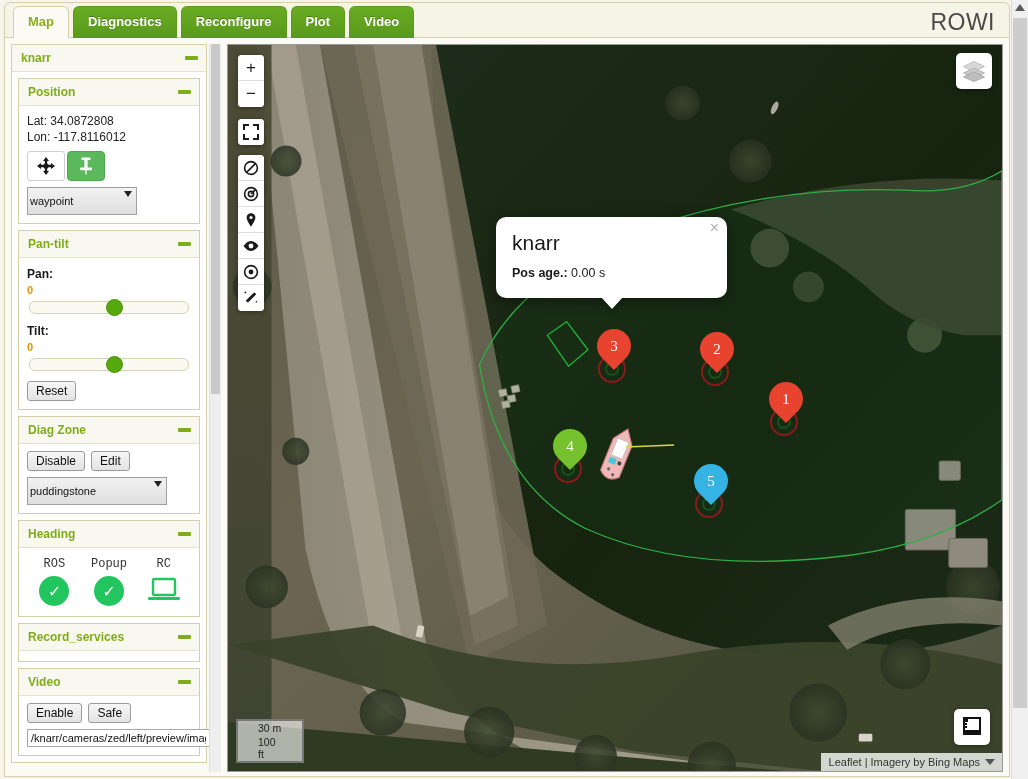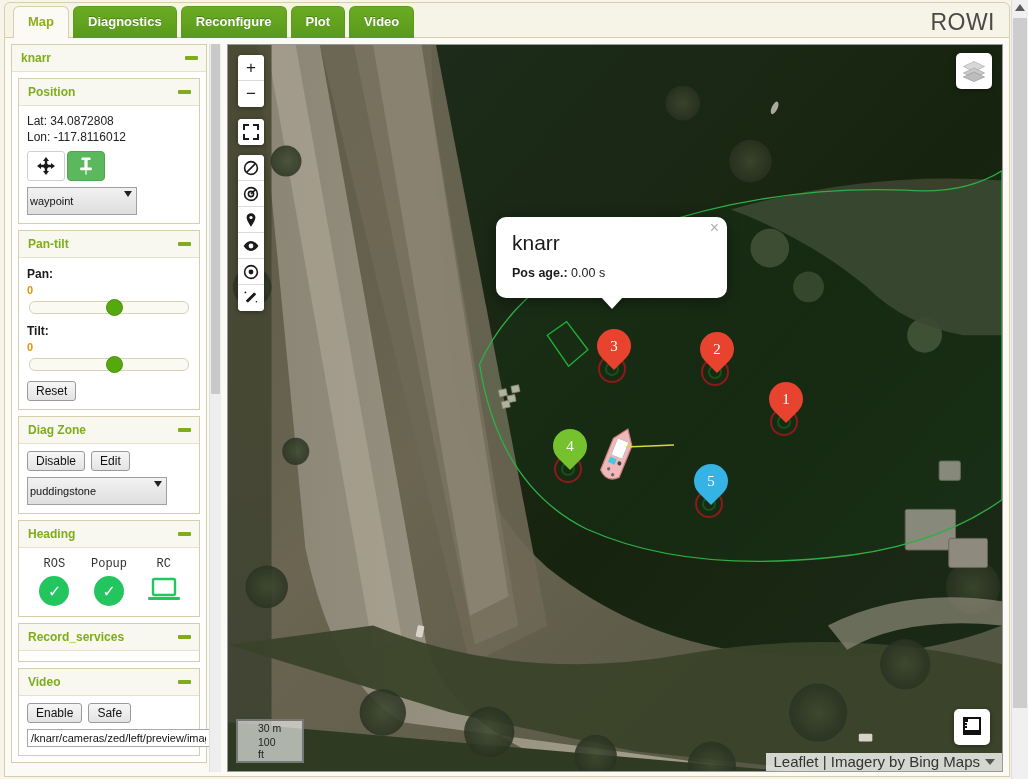--- a/index.html
+++ b/index.html
@@ -375,21 +375,21 @@
     border-top: none;
     padding: 1px 20px;
     line-height: 12px;
   }
   .scalebar div.first { border-top: 2px solid #777; border-bottom: none; }
 
   .attrib {
     position: absolute;
     right: 0; bottom: 0;
     background: rgba(255,255,255,0.78);
-    font-size: 15px;
+    font-size: 11px;
     color: #333;
     padding: 2px 22px 2px 8px;
     line-height: 14px;
   }
   .attrib .caret {
     position: absolute; right: 7px; top: 6px;
     width: 0; height: 0;
     border-left: 5px solid transparent;
     border-right: 5px solid transparent;
     border-top: 6px solid #555;

